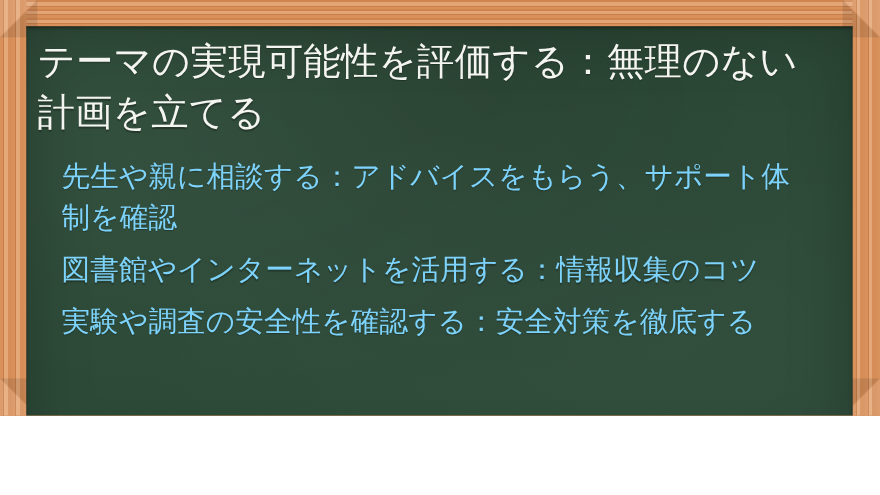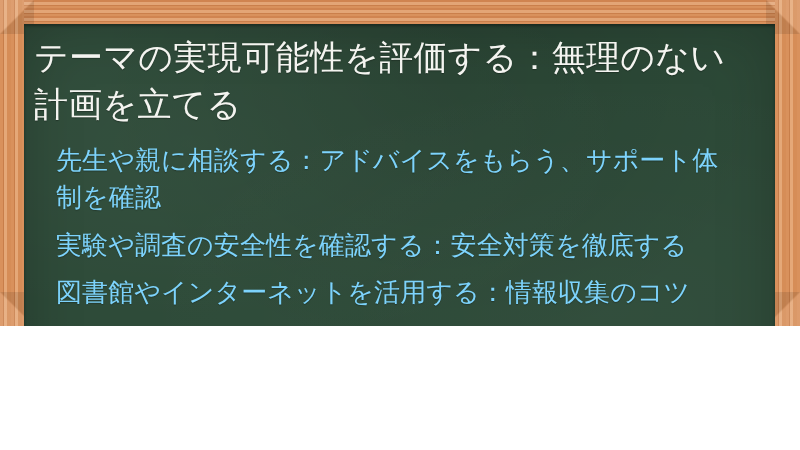--- a/index.html
+++ b/index.html
@@ -5,23 +5,23 @@
 <style>
   html, body {
     margin: 0;
     padding: 0;
     background: #ffffff;
   }
 
   #slide {
     position: relative;
     width: 800px;
-    height: 326px;
+    height: 378px;
     overflow: hidden;
-    font-family: Liberation Sans, sans-serif;
+    font-family: Liberation Serif, serif;
     background: #d8905b;
   }
 
   
   .frame {
     position: absolute;
     inset: 0;
     background:
       repeating-linear-gradient(
         90deg,
@@ -194,21 +194,21 @@
   </div>
 
   <div class="board">
     <div class="board-texture"></div>
 
     <div class="content">
       <h1 class="title">テーマの実現可能性を評価する：無理のない計画を立てる</h1>
 
       <ul class="body-list">
         <li class="body-item">先生や親に相談する：アドバイスをもらう、サポート体制を確認</li>
+        <li class="body-item">図書館やインターネットを活用する：情報収集のコツ</li>
         <li class="body-item">実験や調査の安全性を確認する：安全対策を徹底する</li>
-        <li class="body-item">図書館やインターネットを活用する：情報収集のコツ</li>
       </ul>
     </div>
   </div>
 
   <div class="chalk"></div>
 
 </div>
 
 </body></html>

